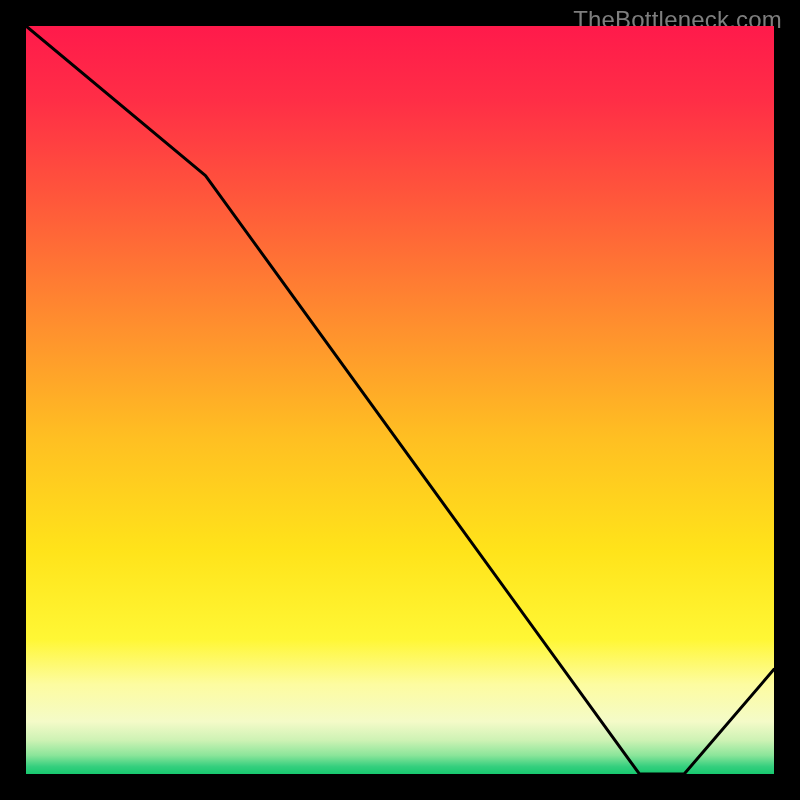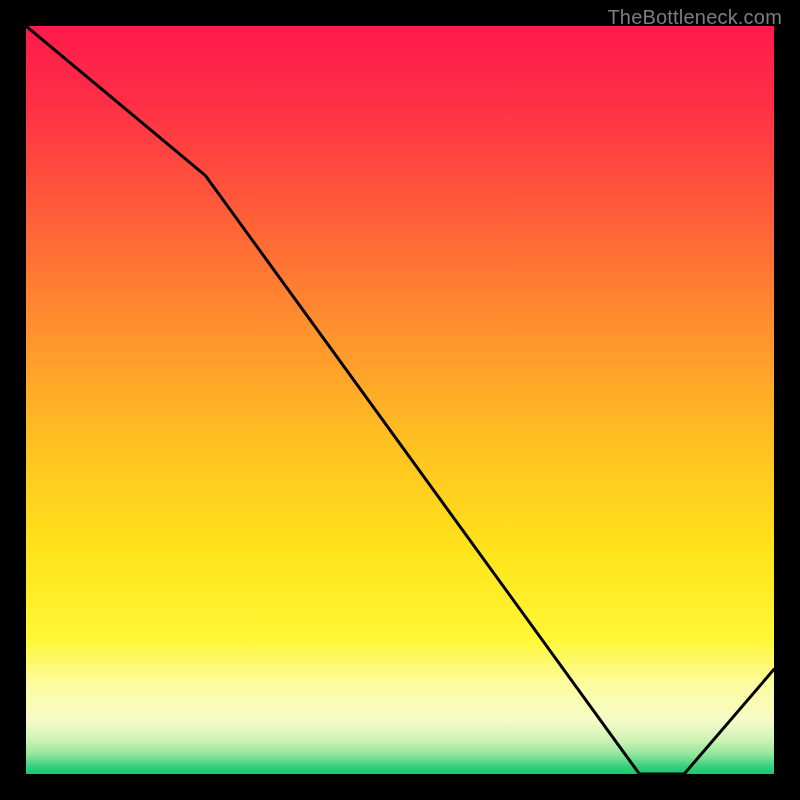--- a/index.html
+++ b/index.html
@@ -24,21 +24,21 @@
     left: 0;
     top: 0;
     width: 748px;
     height: 748px;
   }
   .watermark {
     position: absolute;
     top: 6px;
     right: 18px;
     color: #7e7e7e;
-    font-size: 20px;
+    font-size: 24px;
     font-weight: 500;
     letter-spacing: 0.2px;
   }
   .annotation {
     position: absolute;
     color: #c43a2f;
     font-size: 11px;
     font-weight: 700;
     letter-spacing: 0.5px;
     white-space: nowrap;

